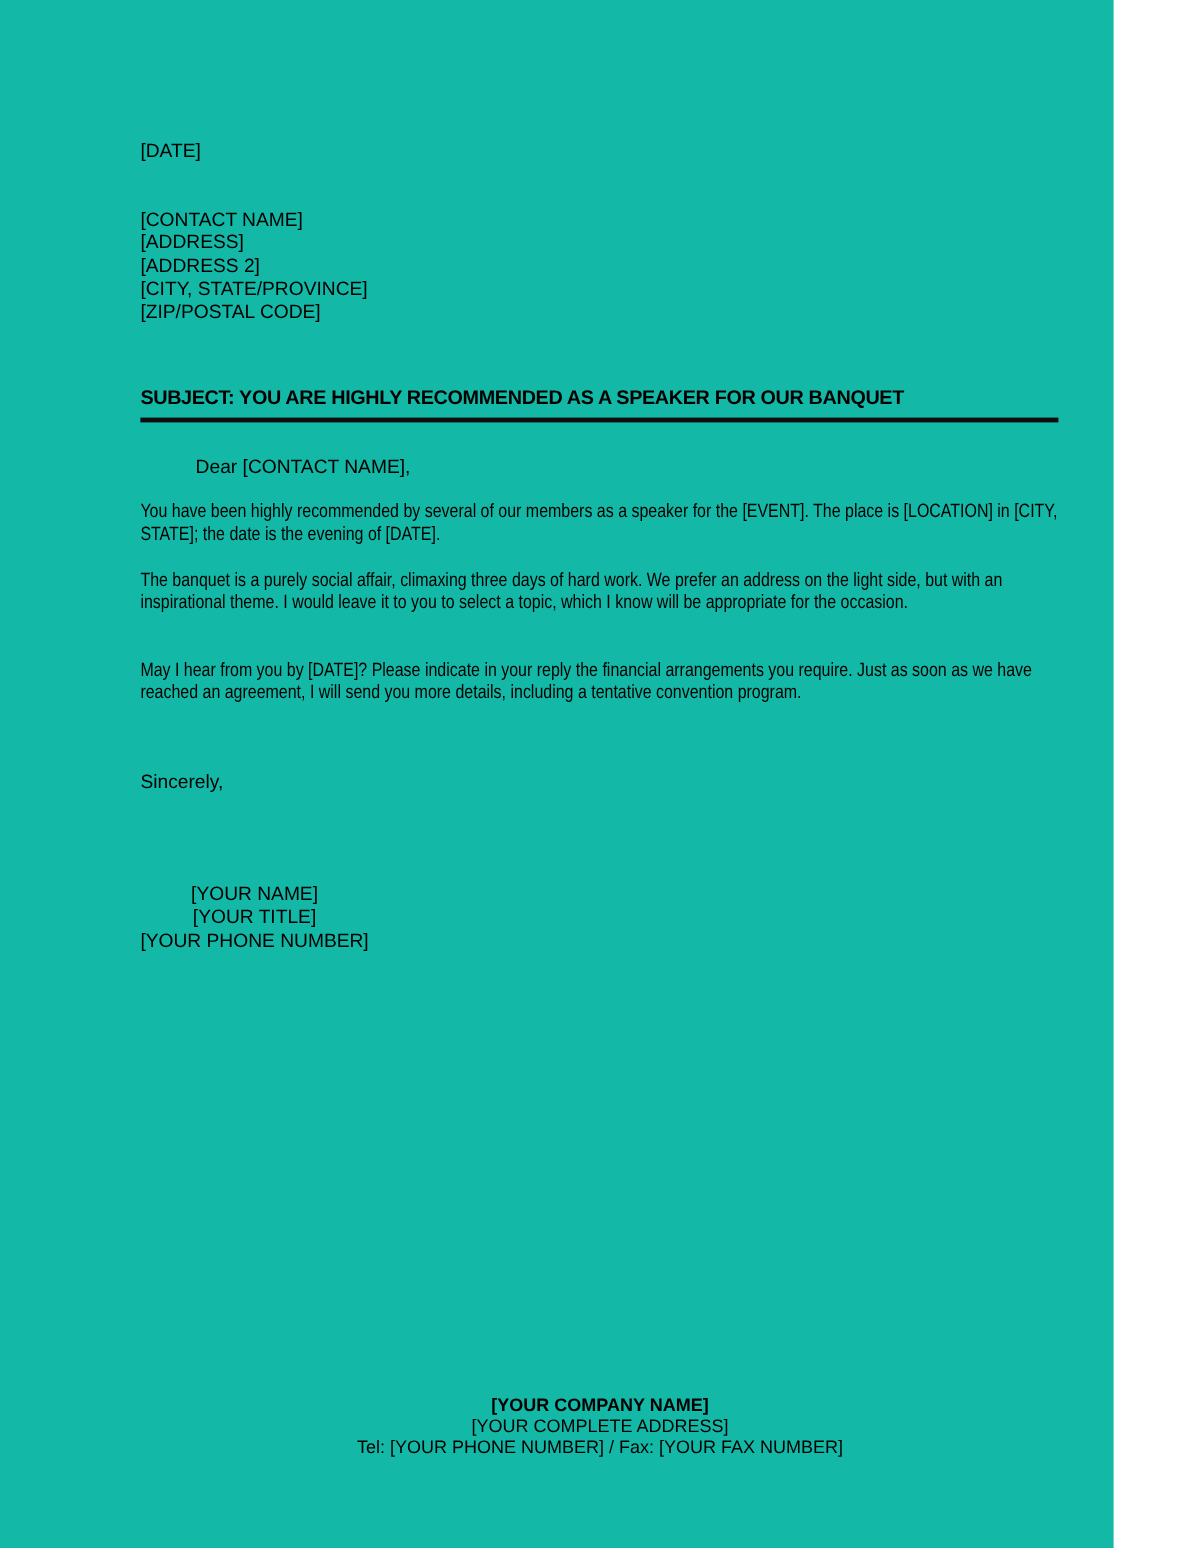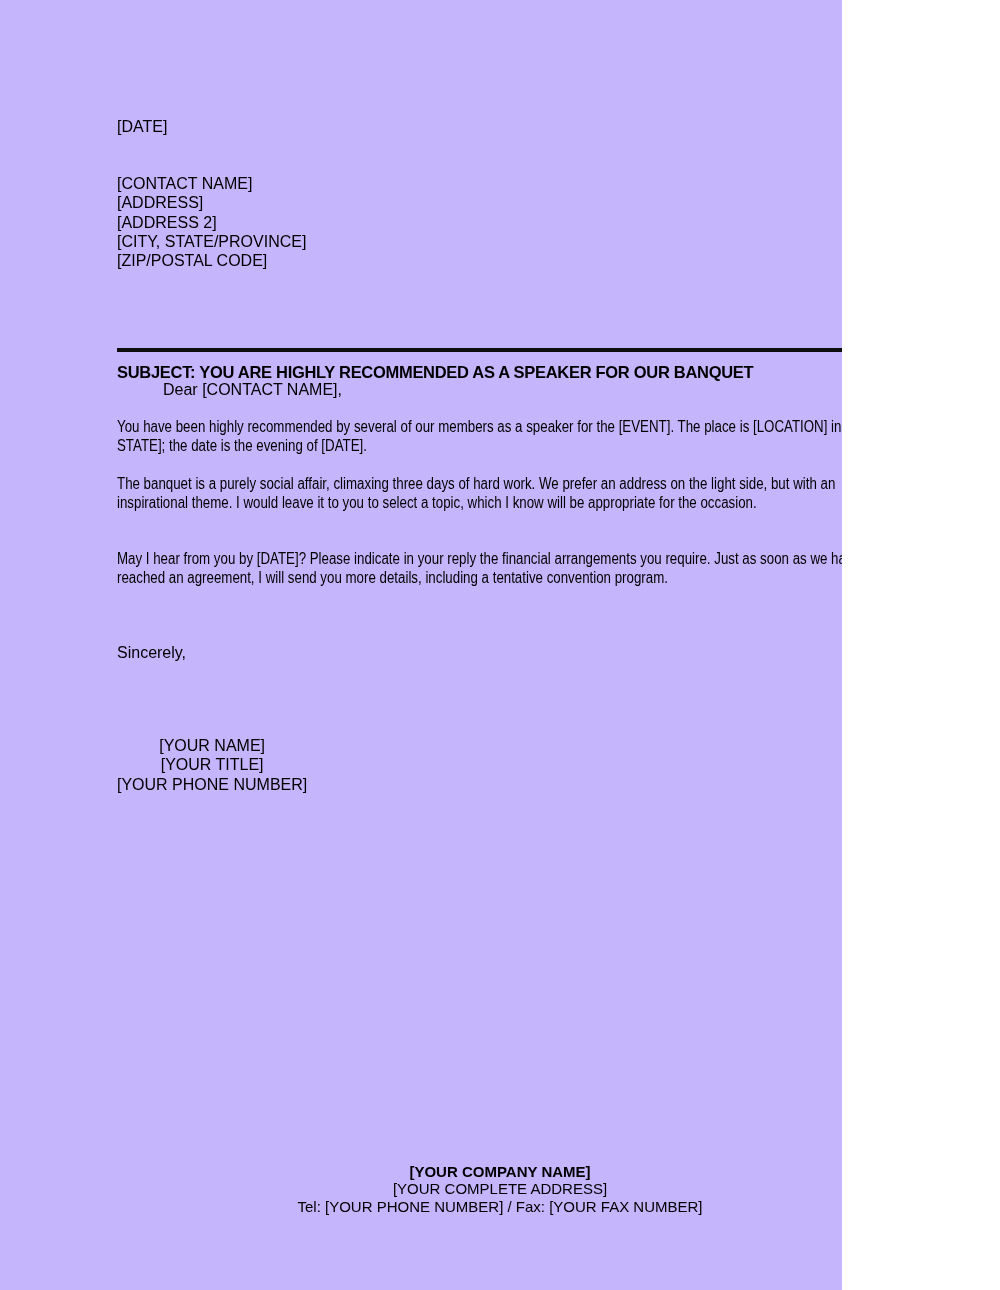--- a/index.html
+++ b/index.html
@@ -1,20 +1,20 @@
 <!DOCTYPE html>
 <html><head>
 <meta charset="utf-8">
 <style>
   html, body { margin: 0; padding: 0; background: #ffffff; }
   .page {
     position: relative;
-    width: 842px;
+    width: 928px;
     height: 1290px;
-    background: #c4b5fd;
+    background: #14b8a6;
     font-family: "Liberation Sans", sans-serif;
     color: #000000;
     overflow: hidden;
   }
   .abs { position: absolute; }
   .t16 { font-size: 16px; line-height: 19.3px; }
   
   .narrow {
     width: 920px;
     transform: scaleX(0.8315);
@@ -56,21 +56,21 @@
   <div class="abs t16 block-line" style="left:117px; top:117px;">[DATE]</div>
 
   <div class="abs t16" style="left:117px; top:174px;">
     <div class="block-line">[CONTACT NAME]</div>
     <div class="block-line">[ADDRESS]</div>
     <div class="block-line">[ADDRESS 2]</div>
     <div class="block-line">[CITY, STATE/PROVINCE]</div>
     <div class="block-line">[ZIP/POSTAL CODE]</div>
   </div>
 
-  <div class="abs subject" style="left:117px; top:323px;margin-top:40px;">SUBJECT: YOU ARE HIGHLY RECOMMENDED AS A SPEAKER FOR OUR BANQUET</div>
+  <div class="abs subject" style="left:117px; top:323px;">SUBJECT: YOU ARE HIGHLY RECOMMENDED AS A SPEAKER FOR OUR BANQUET</div>
 
   <div class="abs rule" style="left:117px; top:348px;"></div>
 
   <div class="abs t16 block-line" style="left:117px; top:380px;margin-left:46px;">Dear [CONTACT NAME],</div>
 
   <div class="abs narrow" style="left:117px; top:417px;">You have been highly recommended by several of our members as a speaker for the [EVENT]. The place is [LOCATION] in [CITY, STATE]; the date is the evening of [DATE].</div>
 
   <div class="abs narrow" style="left:117px; top:474px;">The banquet is a purely social affair, climaxing three days of hard work. We prefer an address on the light side, but with an inspirational theme. I would leave it to you to select a topic, which I know will be appropriate for the occasion.</div>
 
   <div class="abs narrow" style="left:117px; top:549px;">May I hear from you by [DATE]? Please indicate in your reply the financial arrangements you require. Just as soon as we have reached an agreement, I will send you more details, including a tentative convention program.</div>

